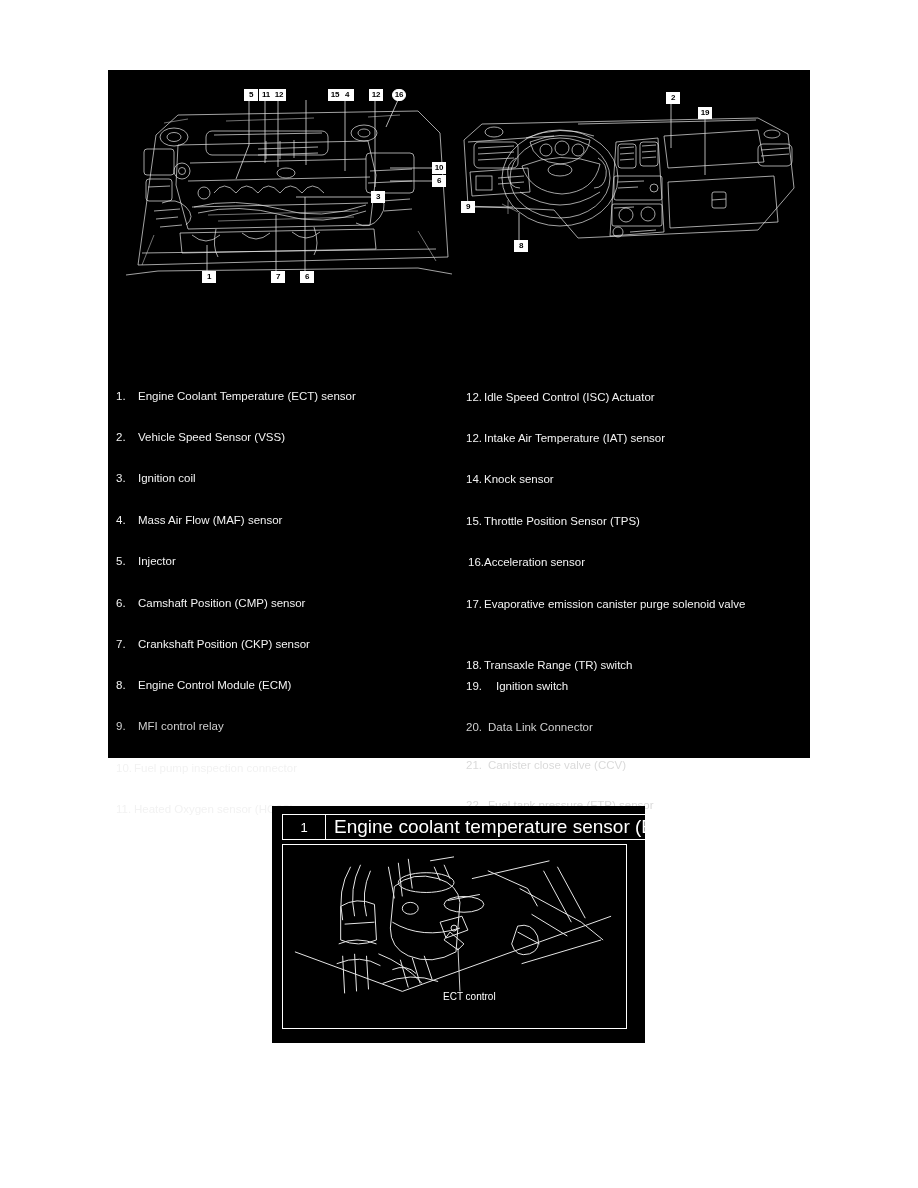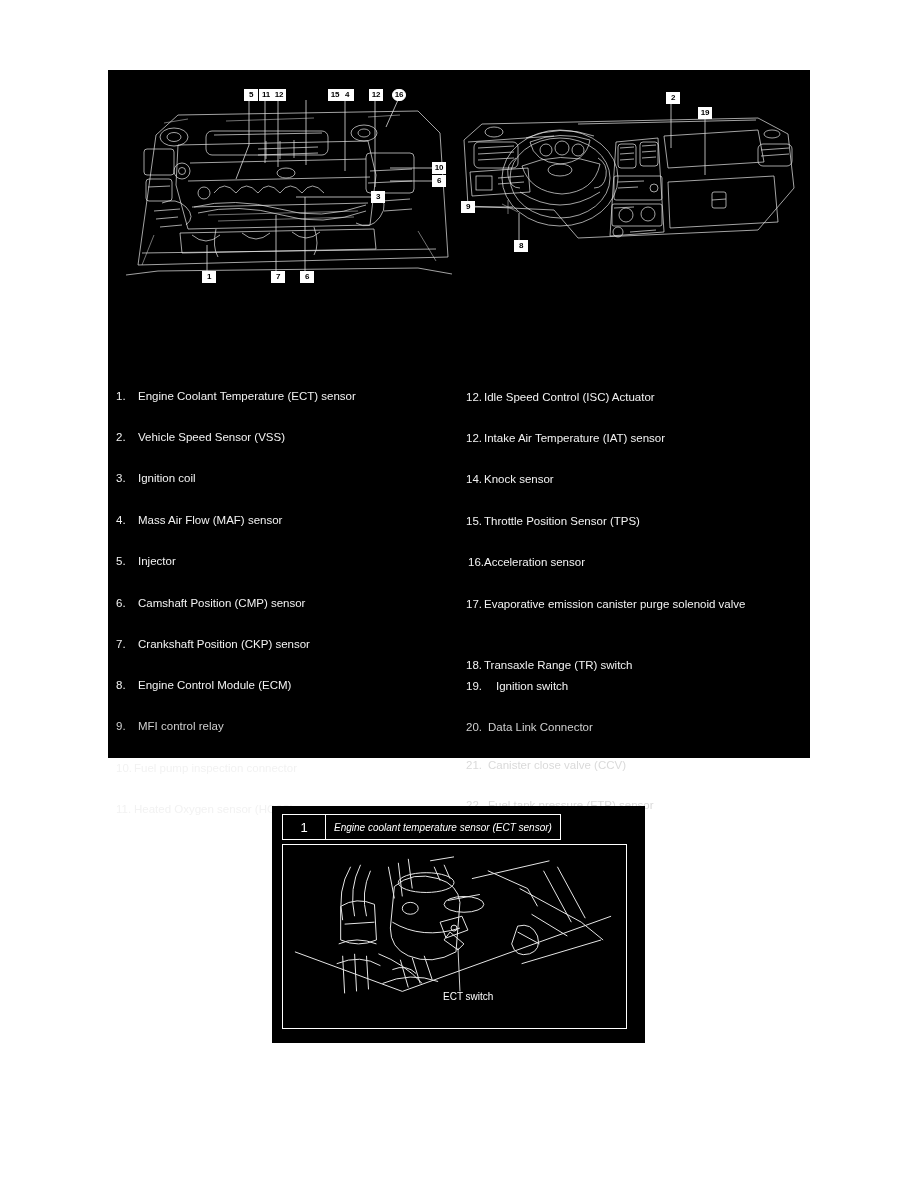--- a/index.html
+++ b/index.html
@@ -128,27 +128,26 @@
     font-size: 13px;
     display: flex;
     align-items: center;
     justify-content: center;
     box-sizing: border-box;
   }
   #figure-title {
     border: 1.5px solid #ffffff;
     border-left: none;
     color: #ffffff;
-    font-size: 10px;
+    font-size: 19px;
     display: flex;
     align-items: center;
     padding: 8px 8px;
     box-sizing: border-box;
     white-space: nowrap;
-    font-style: italic;
   }
   #figure-body {
     position: absolute;
     left: 10px;
     top: 38px;
     width: 345px;
     height: 185px;
     border: 1px solid #ffffff;
     box-sizing: border-box;
   }
@@ -490,15 +489,15 @@
 
         <path d="M236 82 q14 -4 20 10 q4 14 -8 18 q-14 4 -18 -10 Z"></path>
         <path d="M262 26 L290 78"></path>
         <path d="M276 22 L304 74"></path>
 
         <path d="M240 120 L320 96"></path>
 
         <path d="M178 148 L176 104" style="stroke-width:0.9;"></path>
       </g>
     </svg>
-    <div id="ect-label">ECT switch</div>
+    <div id="ect-label">ECT control</div>
   </div>
 </div>
 
 </body></html>

